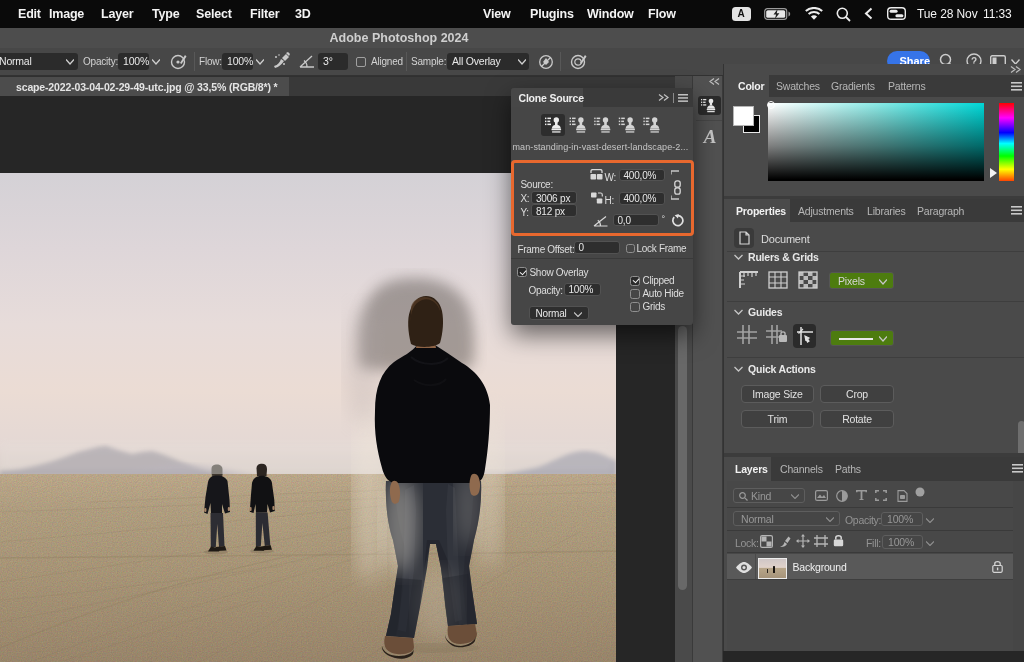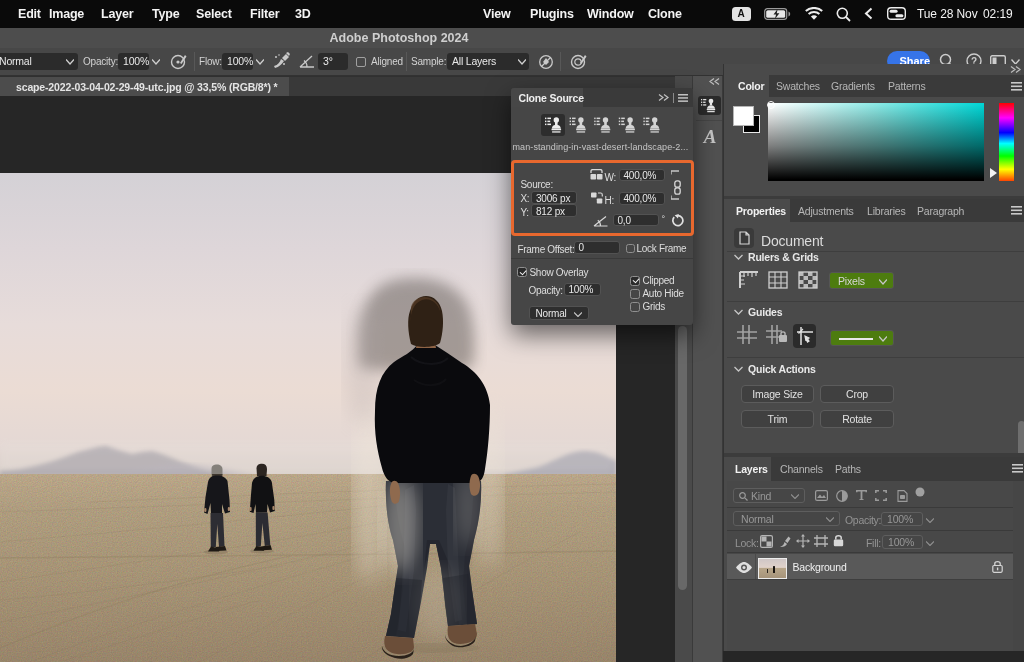--- a/index.html
+++ b/index.html
@@ -64,21 +64,21 @@
     <span class="mitem" style="left:18px">Edit</span>
     <span class="mitem" style="left:49px">Image</span>
     <span class="mitem" style="left:101px">Layer</span>
     <span class="mitem" style="left:152px">Type</span>
     <span class="mitem" style="left:196px">Select</span>
     <span class="mitem" style="left:250px">Filter</span>
     <span class="mitem" style="left:295px">3D</span>
     <span class="mitem" style="left:483px">View</span>
     <span class="mitem" style="left:530px">Plugins</span>
     <span class="mitem" style="left:587px">Window</span>
-    <span class="mitem" style="left:648px">Clone</span>
+    <span class="mitem" style="left:648px">Flow</span>
     <div class="abs" style="left:732px;top:7px;width:19px;height:14px;background:#e3e3e3;border-radius:3.5px"></div>
     <span class="abs" style="left:737.5px;top:7.5px;font-size:10px;font-weight:bold;color:#111">A</span>
     <svg class="abs" style="left:764px;top:8px" width="27" height="12" viewBox="0 0 27 12">
       <rect x="0.7" y="0.7" width="22" height="10.6" rx="2.6" stroke="#9a9a9a" stroke-width="1.2" fill="none"></rect>
       <rect x="2.2" y="2.2" width="19" height="7.6" rx="1.6" fill="#e8e8e8"></rect>
       <path d="M24.5,3.5 C25.6,3.9 26.2,4.8 26.2,6 C26.2,7.2 25.6,8.1 24.5,8.5 Z" fill="#9a9a9a"></path>
       <path d="M13.6,1 L9.5,6.4 L12.1,6.4 L10.9,11 L15.4,5.3 L12.8,5.3 Z" fill="#222"></path>
     </svg>
     <svg class="abs" style="left:804px;top:7px" width="20" height="14" viewBox="0 0 20 14">
       <path d="M10,12.8 L6.9,9.4 C8.7,7.9 11.3,7.9 13.1,9.4 Z" fill="#ececec"></path>
@@ -91,21 +91,21 @@
       </svg>
     <svg class="abs" style="left:864px;top:7px" width="9" height="13" viewBox="0 0 9 13">
         <path d="M7.5,1.5 L2,6.5 L7.5,11.5" stroke="#ececec" stroke-width="2" fill="none"></path>
       </svg>
     <svg class="abs" style="left:887px;top:7px" width="19" height="13" viewBox="0 0 19 13">
       <rect x="0.7" y="0.7" width="17.6" height="11.6" rx="3.4" stroke="#ececec" stroke-width="1.4" fill="none"></rect>
       <rect x="2.6" y="2.8" width="8" height="3" rx="1.5" fill="#ececec"></rect>
       <rect x="8.4" y="7.2" width="8" height="3" rx="1.5" fill="#ececec"></rect>
     </svg>
     <span class="abs" style="left:917px;top:7px;font-size:12px;letter-spacing:-0.1px;color:#f4f4f4">Tue 28 Nov</span>
-    <span class="abs" style="left:983px;top:7px;font-size:12px;letter-spacing:-0.1px;color:#f4f4f4">02:19</span>
+    <span class="abs" style="left:983px;top:7px;font-size:12px;letter-spacing:-0.1px;color:#f4f4f4">11:33</span>
   </div>
 
   <div id="titlebar" class="abs">
       <span id="titletext">Adobe Photoshop 2024</span>
     </div>
 
   <div id="optionsbar" class="abs">
     <div class="obfield" style="left:-6px;width:84px;">Normal</div>
     <svg class="abs" style="left:66px;top:11px" width="8" height="6">
         <path d="M0,0.5 L4,5 L8,0.5" stroke="#cfcfcf" stroke-width="1.3" fill="none"></path>
@@ -135,21 +135,21 @@
         <circle cx="12" cy="12" r="1" fill="#c9c9c9"></circle>
     </svg>
     <svg class="abs" style="left:299px;top:7px" width="16" height="13" viewBox="0 0 16 13">
         <path d="M1,12 L13,1 M1,12 L15,12 M8,12 C8,9 7,7 5,5.5" stroke="#c9c9c9" stroke-width="1.3" fill="none"></path>
       </svg>
     <div class="obfield" style="left:318px;width:30px;">3°</div>
     <div class="abs" style="left:356px;top:9px;width:10px;height:10px;border:1px solid #a0a0a0;border-radius:2px"></div>
     <span class="obtxt" style="left:371px">Aligned</span>
     <div class="obsep" style="left:406px"></div>
     <span class="obtxt" style="left:411px">Sample:</span>
-    <div class="obfield" style="left:447px;width:82px;">All Layers</div>
+    <div class="obfield" style="left:447px;width:82px;">All Overlay</div>
     <svg class="abs" style="left:518px;top:11px" width="8" height="6">
         <path d="M0,0.5 L4,5 L8,0.5" stroke="#cfcfcf" stroke-width="1.3" fill="none"></path>
       </svg>
     <svg class="abs" style="left:538px;top:6px" width="16" height="16" viewBox="0 0 16 16">
       <circle cx="8" cy="8" r="6.3" stroke="#c9c9c9" stroke-width="1.3" fill="none"></circle>
       <path d="M3.5,12.5 L12.5,3.5" stroke="#c9c9c9" stroke-width="1.3"></path>
       <path d="M8,4 L11,8 L8,11 L5,8 Z" fill="#c9c9c9"></path>
     </svg>
     <div class="obsep" style="left:560px"></div>
     <svg class="abs" style="left:570px;top:5px" width="18" height="17" viewBox="0 0 18 17">
@@ -394,21 +394,21 @@
             <rect y="3.5" width="11" height="1.6"></rect>
             <rect y="7" width="11" height="1.6"></rect>
           </g>
         </svg>
     </div>
     <div class="abs" style="left:3px;top:158px;width:298px;height:231px;background:#4a4a4a">
       <div class="abs" style="left:7px;top:6px;width:20px;height:20px;background:#3a3a3a;border-radius:4px"></div>
       <svg class="abs" style="left:12px;top:9px" width="11" height="14" viewBox="0 0 11 14">
           <path d="M1,1 L7,1 L10,4 L10,13 L1,13 Z M7,1 L7,4 L10,4" stroke="#d5d5d5" stroke-width="1.2" fill="none"></path>
         </svg>
-      <span class="abs" style="left:34px;top:10.5px;font-size:14px;letter-spacing:-0.2px;color:#dcdcdc">Document</span>
+      <span class="abs" style="left:34px;top:10.5px;font-size:11px;letter-spacing:-0.2px;color:#dcdcdc">Document</span>
       <div class="divider" style="left:0;top:28.5px;width:298px"></div>
       <svg class="abs" style="left:7px;top:32px" width="9" height="6">
           <path d="M0.5,1 L4.5,5 L8.5,1" stroke="#c6c6c6" stroke-width="1.3" fill="none"></path>
         </svg>
       <span class="sechead" style="left:21px;top:29px">Rulers &amp; Grids</span>
       <svg class="abs" style="left:12px;top:48.5px" width="20" height="18" viewBox="0 0 20 18">
         <path d="M1,1 L1,17 M1,1 L19,1" stroke="#cfcfcf" stroke-width="2"></path>
         <path d="M5,2 L5,6 M9,2 L9,5 M13,2 L13,6 M17,2 L17,5 M2,5 L6,5 M2,9 L5,9 M2,13 L6,13" stroke="#cfcfcf" stroke-width="1.2"></path>
       </svg>
       <svg class="abs" style="left:41px;top:48.5px" width="20" height="18" viewBox="0 0 20 18">

